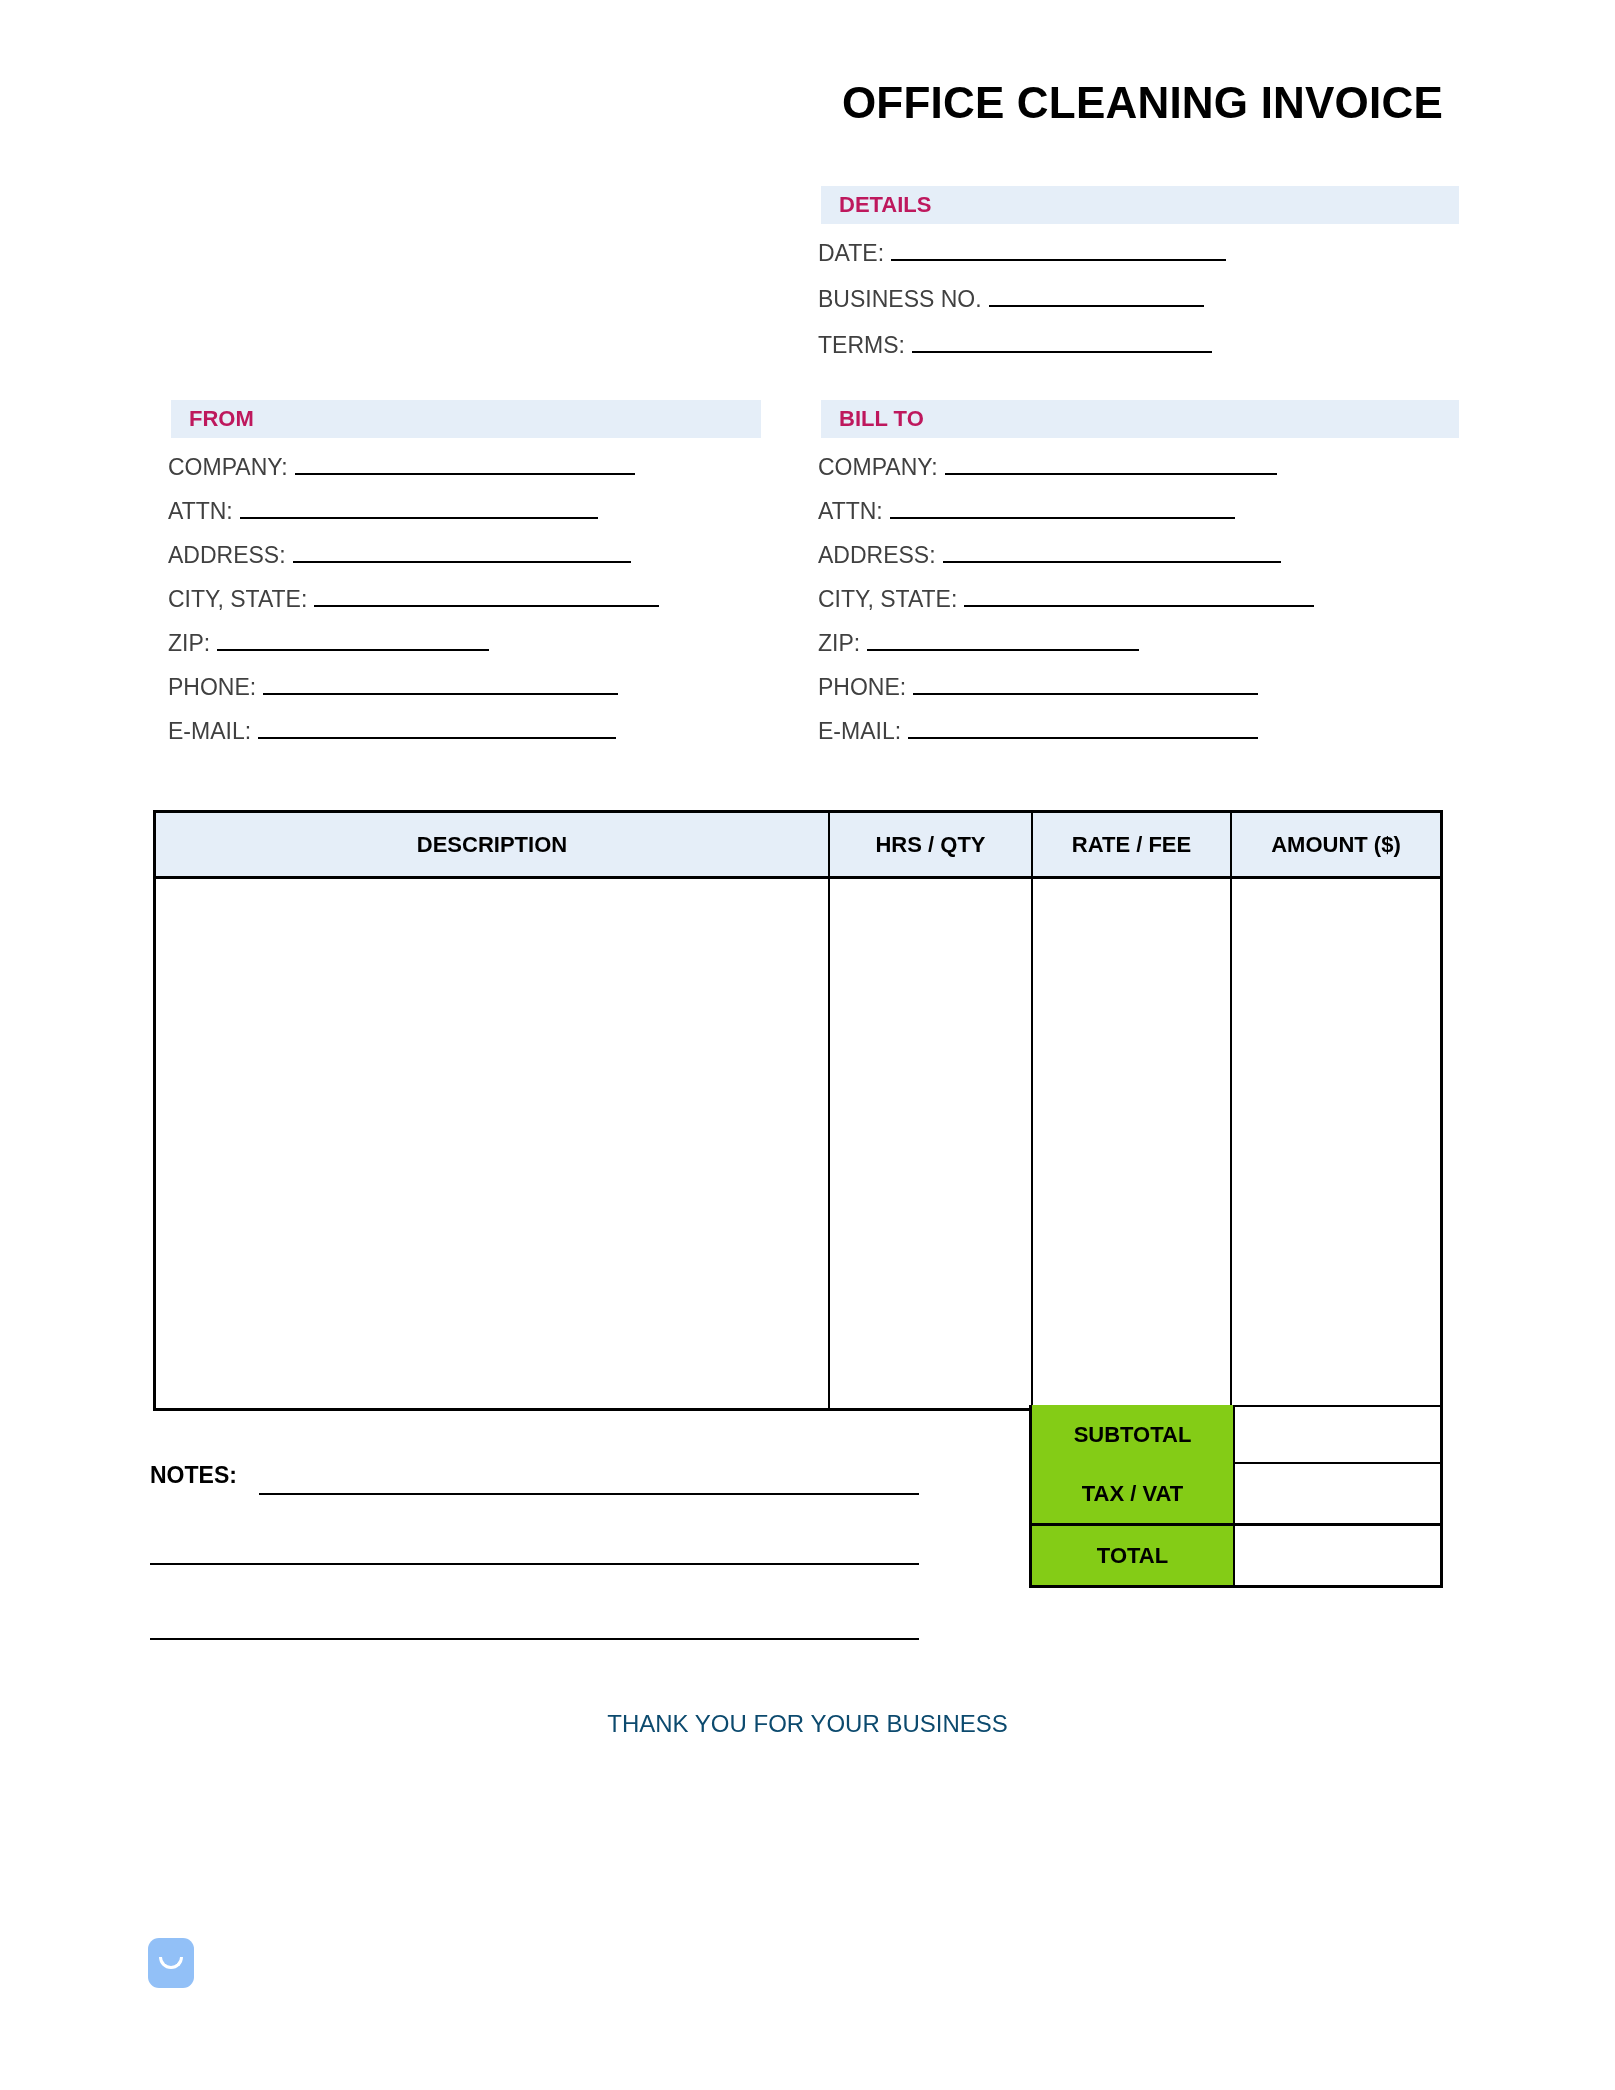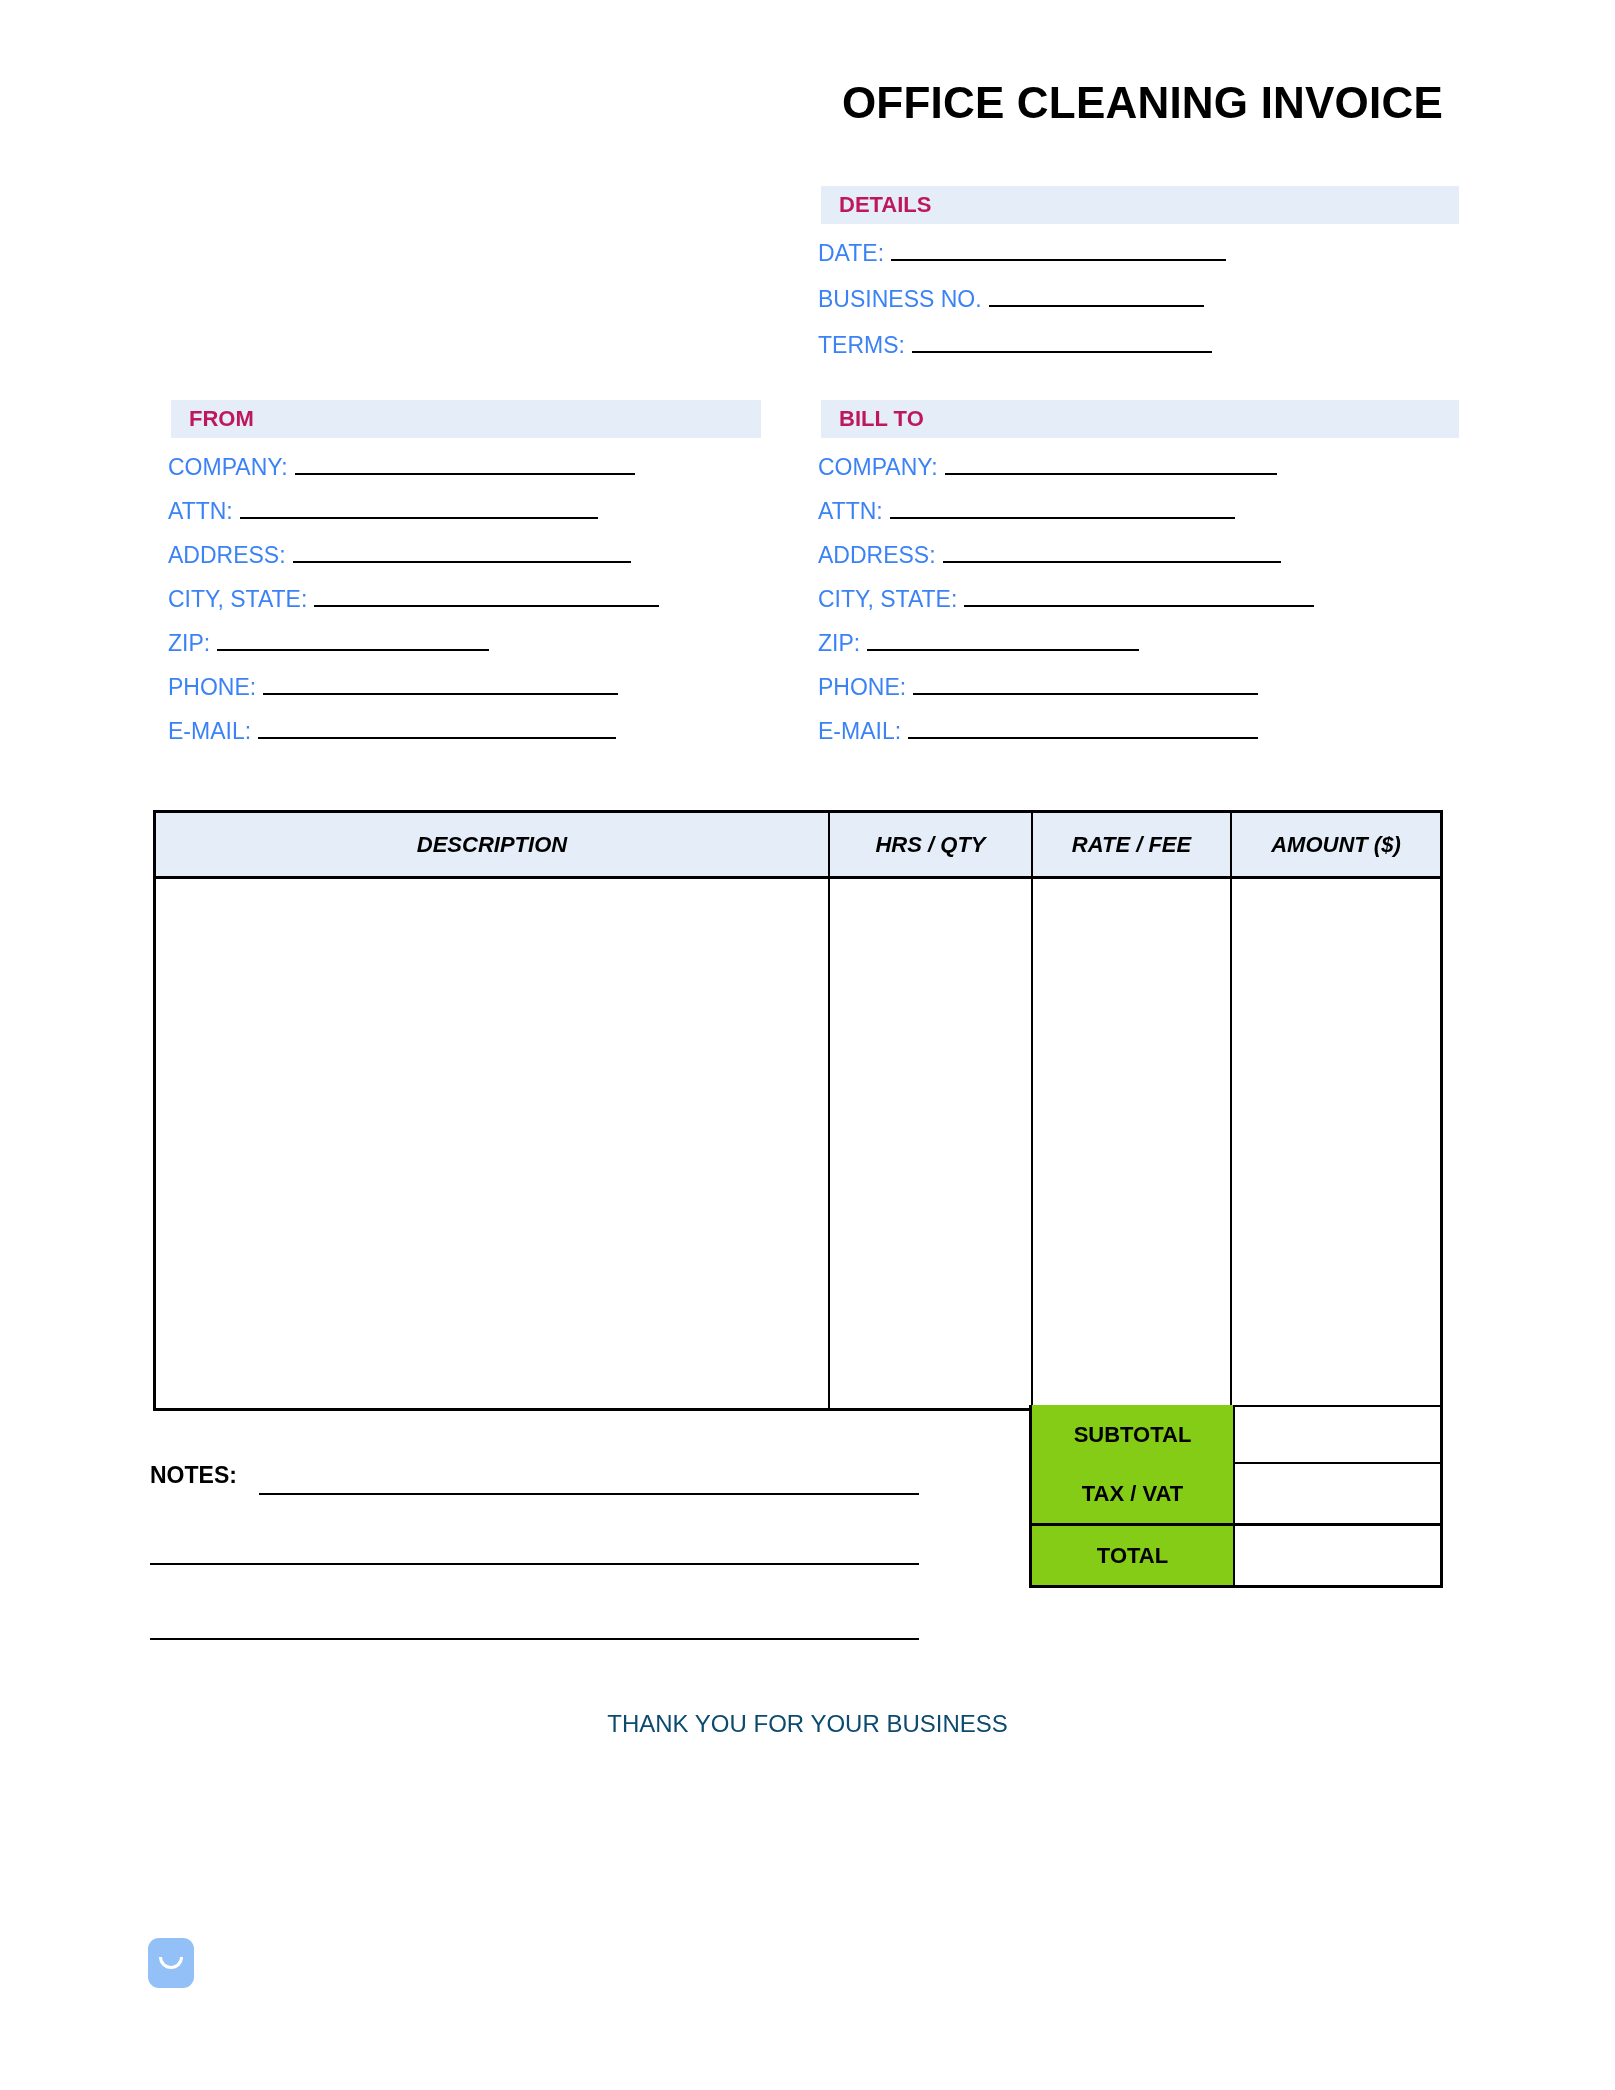--- a/index.html
+++ b/index.html
@@ -49,21 +49,21 @@
     box-sizing: border-box;
     color: #be185d;
     margin-left: 16px;
   }
 
   
   .field {
     position: absolute;
     font-size: 23px;
     white-space: nowrap;
-    color: #3b82f6;
+    color: #404040;
     line-height: 30px;
   }
   .field .lbl { }
   .field .rule {
     display: inline-block;
     border-bottom: 2.5px solid #000;
     height: 0.72em;
     vertical-align: baseline;
     margin-left: 7px;
   }
@@ -84,21 +84,20 @@
     height: 63px;
   }
   .tbl-head > div {
     display: flex;
     align-items: center;
     justify-content: center;
     font-size: 22px;
     font-weight: bold;
     box-sizing: border-box;
     height: 100%;
-    font-style: italic;
   }
   .col-desc  { width: 674px; border-right: 2.5px solid #000; }
   .col-hrs   { width: 203px; border-right: 2.5px solid #000; }
   .col-rate  { width: 199px; border-right: 2.5px solid #000; }
   .col-amt   { width: 208px; }
 
   .tbl-body {
     display: flex;
     height: 529px;
     background: #ffffff;

